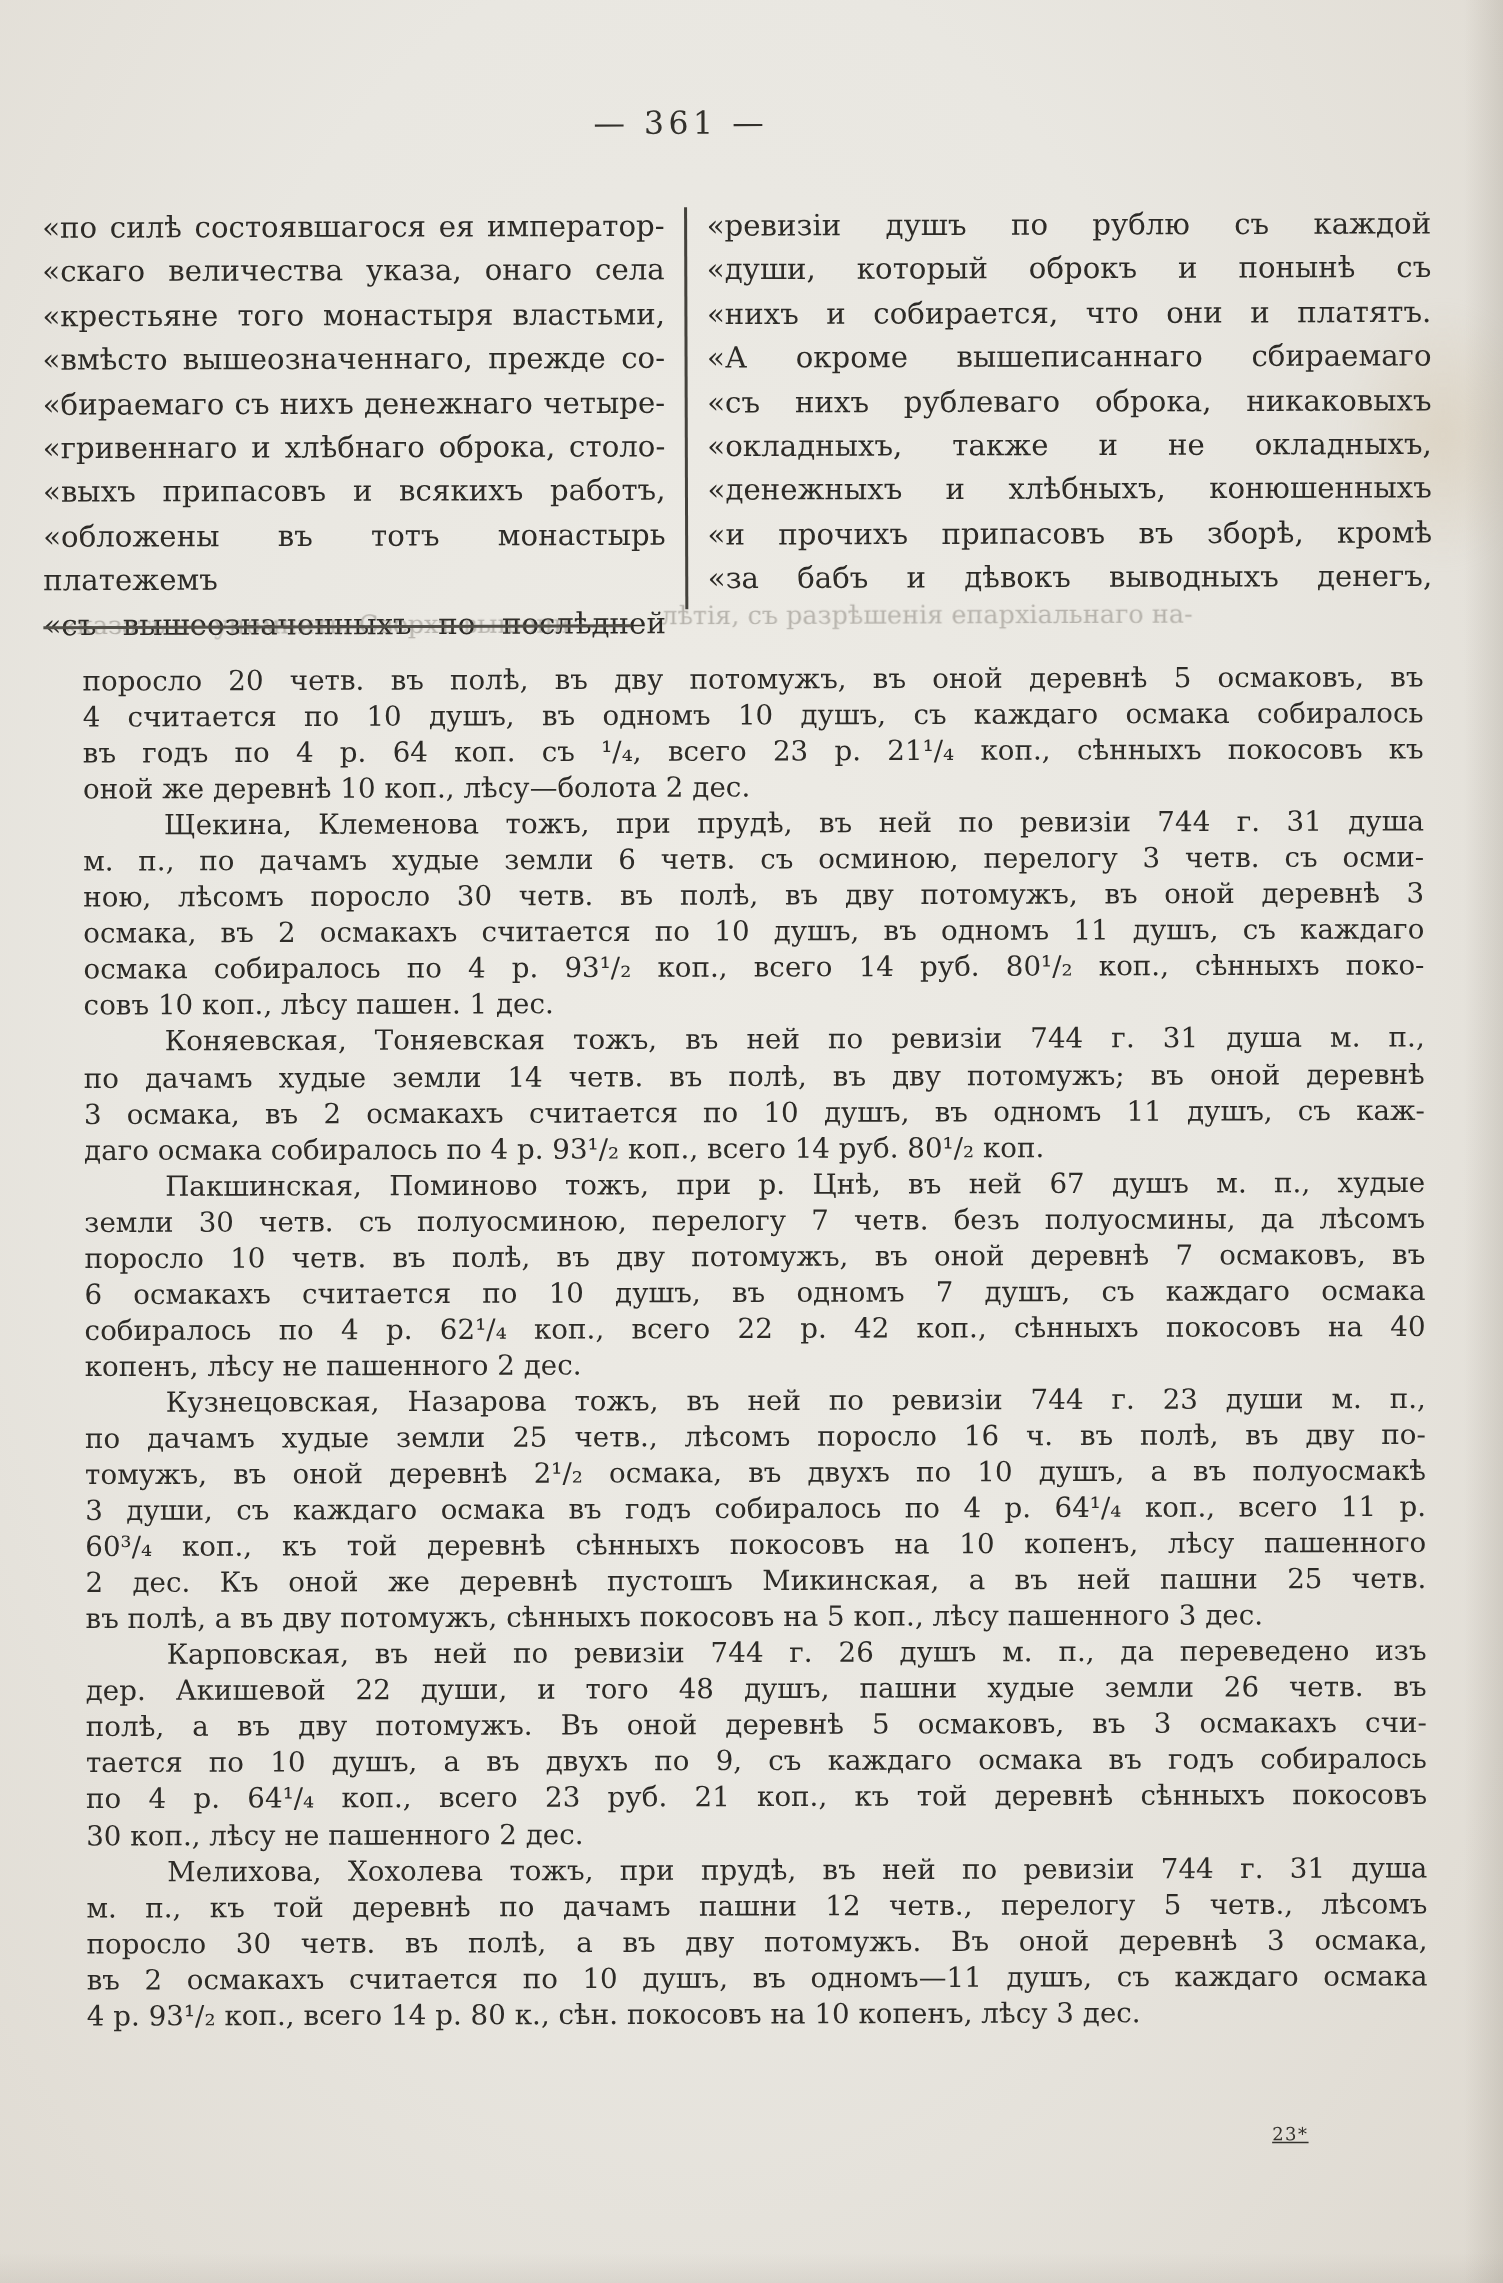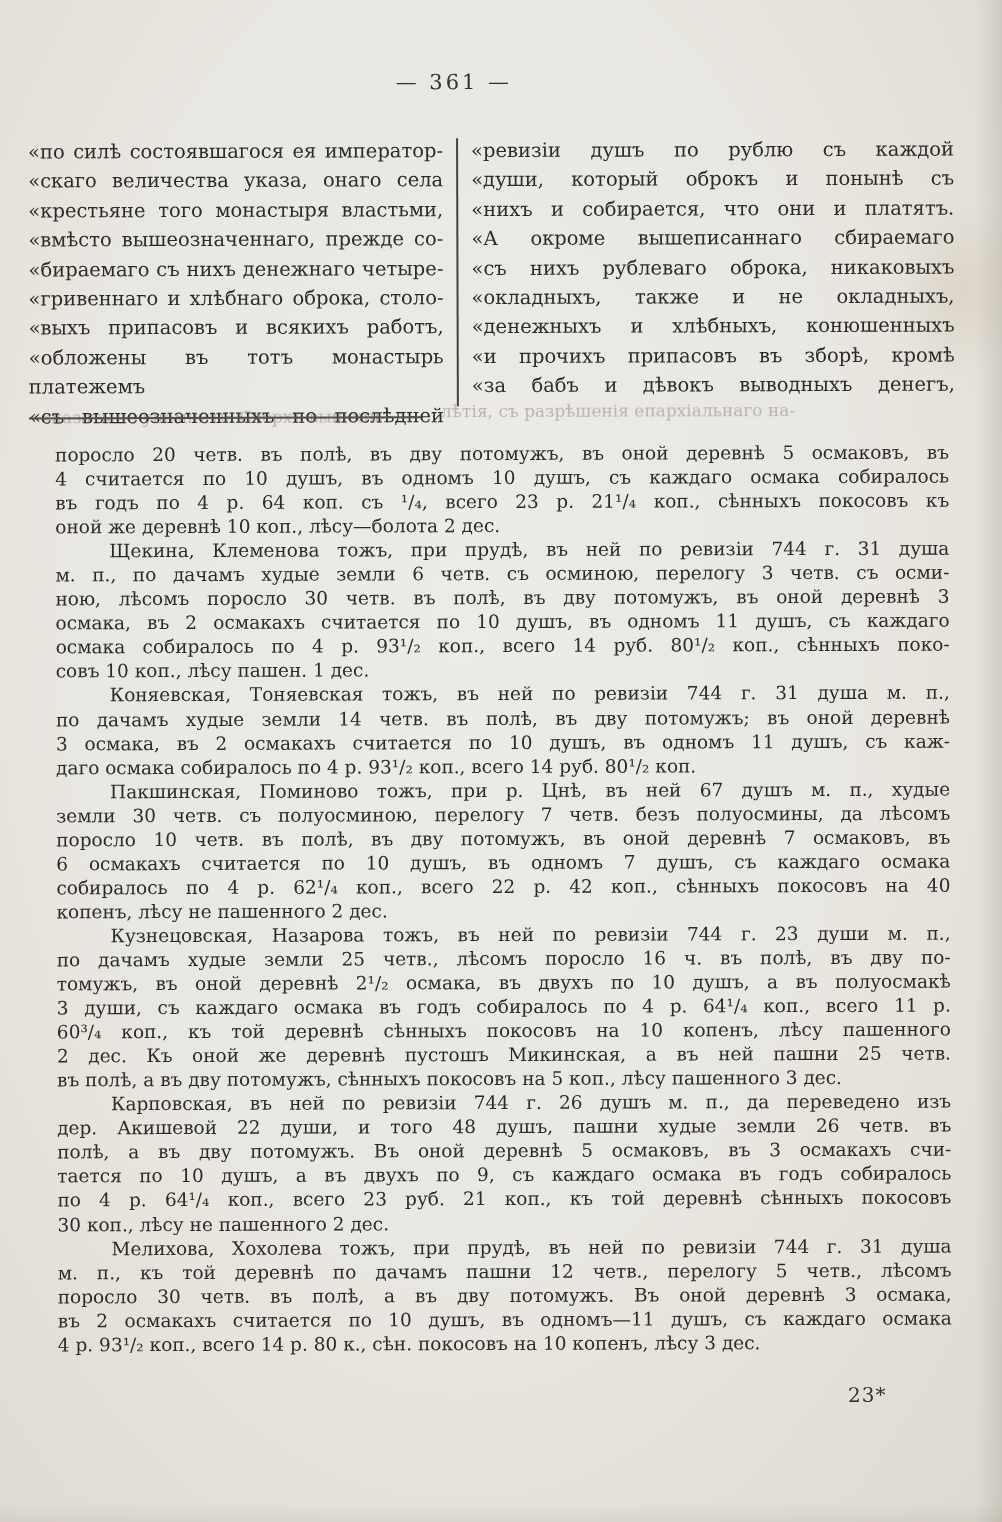--- a/index.html
+++ b/index.html
@@ -40,22 +40,22 @@
 
   .body-text {
     position:absolute; top:442px; left:56px; width:894px;
     font-size:18.5px; line-height:24.05px;
   }
   .body-text .line { text-align:justify; text-align-last:justify; }
   .body-text .line.last { text-align-last:left; }
   .body-text .line.indent { text-indent:54px; }
 
   .signature {
-    position:absolute; top:1384px; left:846px;
-    font-size:20px; letter-spacing:1px; color:#33312c;
+    position:absolute; top:1417px; left:846px;
+    font-size:12px; letter-spacing:1px; color:#33312c;text-decoration:underline;
   }
 
   .stain {
     position:absolute; top:170px; right:-50px; width:180px; height:240px;
     border-radius:50%;
     background:radial-gradient(closest-side, rgba(214,202,180,0.55), rgba(214,202,180,0) 72%);
     filter:blur(5px); pointer-events:none;
   }
   .edge-shade {
     position:absolute; top:0; right:0; width:26px; height:100%;

